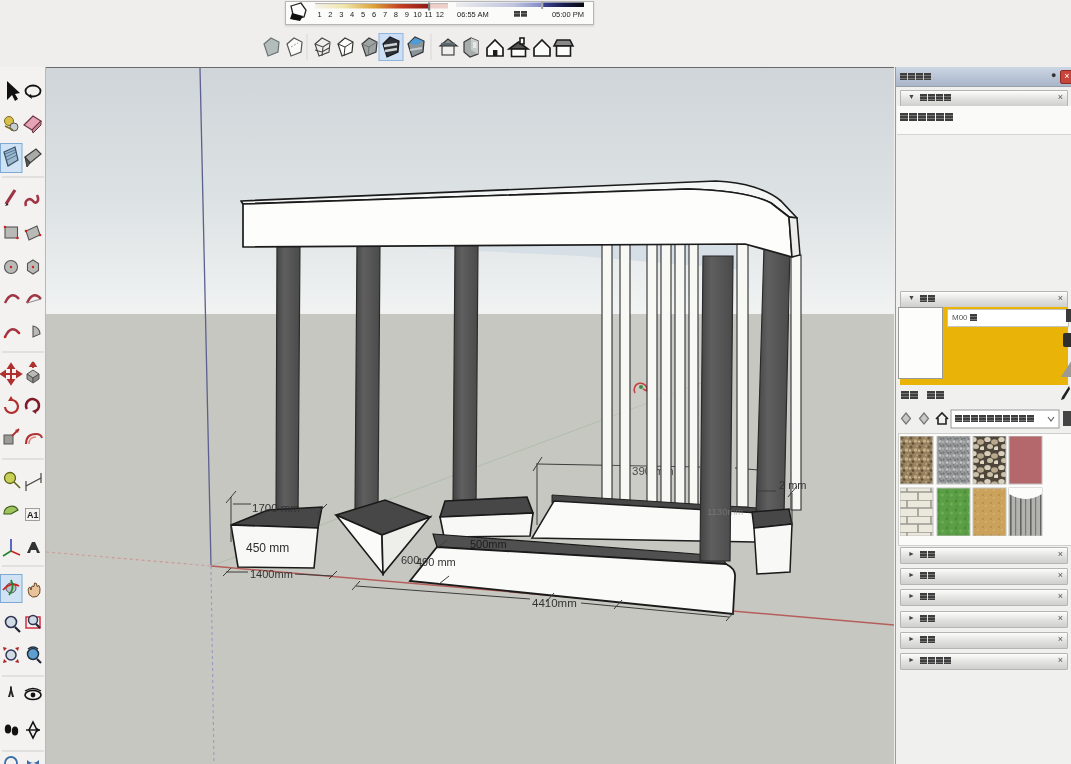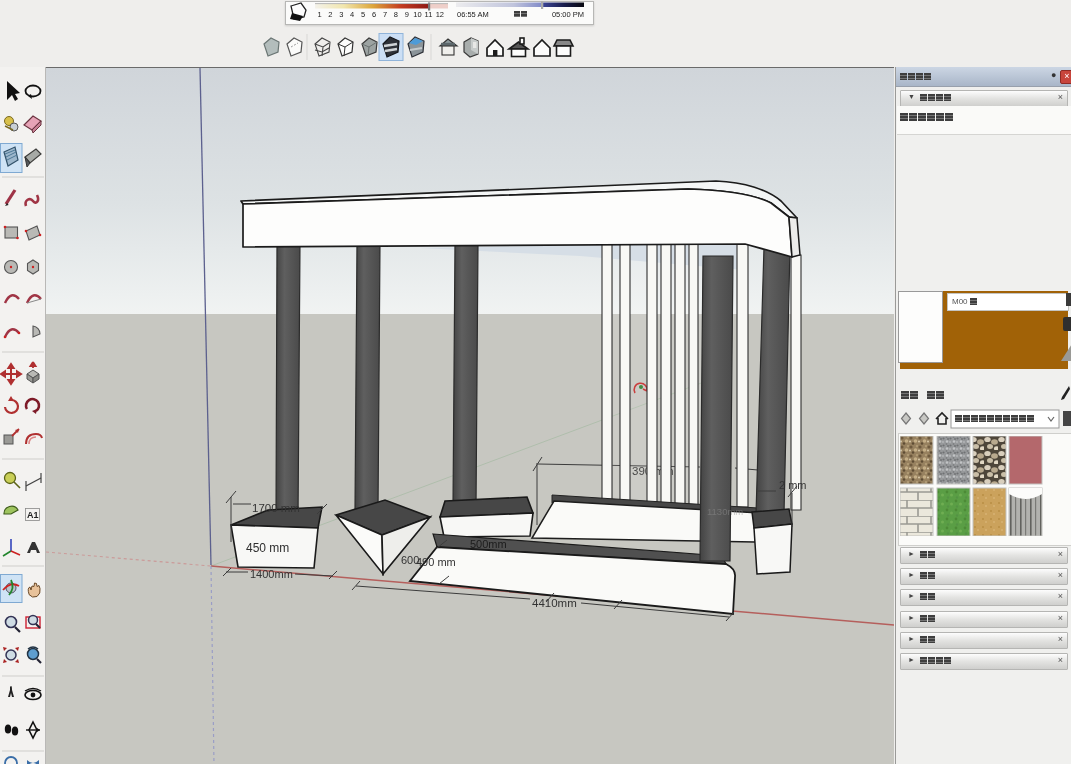--- a/index.html
+++ b/index.html
@@ -452,21 +452,21 @@
   </div>
   <div class="abs" style="left:1px;top:39px;width:175px;height:28px;background:#fafaf8;border-bottom:1px solid #d5d5d2;">
     <span class="abs s8" style="left:3px;top:7px;"><i class="g"></i><i class="g"></i><i class="g"></i><i class="g"></i><i class="g"></i><i class="g"></i></span>
   </div>
 
   <div class="hdrbar" style="top:224px;">
     <span class="tri">▼</span>
     <span class="lbl s7"><i class="g"></i><i class="g"></i></span>
     <span class="x">×</span>
   </div>
-  <div class="abs" style="left:4px;top:224px;width:168px;height:78px;background:#a16207;">
+  <div class="abs" style="left:4px;top:240px;width:168px;height:78px;background:#eab308;">
     <div class="abs" style="left:-2px;top:0;width:43px;height:70px;background:#fdfdfc;border:1px solid #999;"></div>
     <div class="abs" style="left:47px;top:2px;width:116px;height:16px;background:#fff;border:1px solid #c4c4c1;font-size:8px;color:#555;padding-left:4px;line-height:16px;">M00 <i class="g" style="width:7px;height:7px;"></i></div>
     <div class="abs" style="left:166px;top:2px;width:9px;height:13px;background:#3a3a3a;"></div>
     <div class="abs" style="left:163px;top:26px;width:12px;height:14px;background:#2f2f2f;border-radius:2px;"></div>
     <div class="abs" style="left:161px;top:48px;width:0;height:0;border-left:14px solid transparent;border-bottom:22px solid #9a9a96;"></div>
   </div>
 
   <div class="abs s8" style="left:5px;top:324px;"><i class="g"></i><i class="g"></i><span style="display:inline-block;width:8px;"></span><i class="g"></i><i class="g"></i></div>
   <div class="abs" style="left:163px;top:318px;width:12px;height:16px;">
     <svg width="12" height="16">

